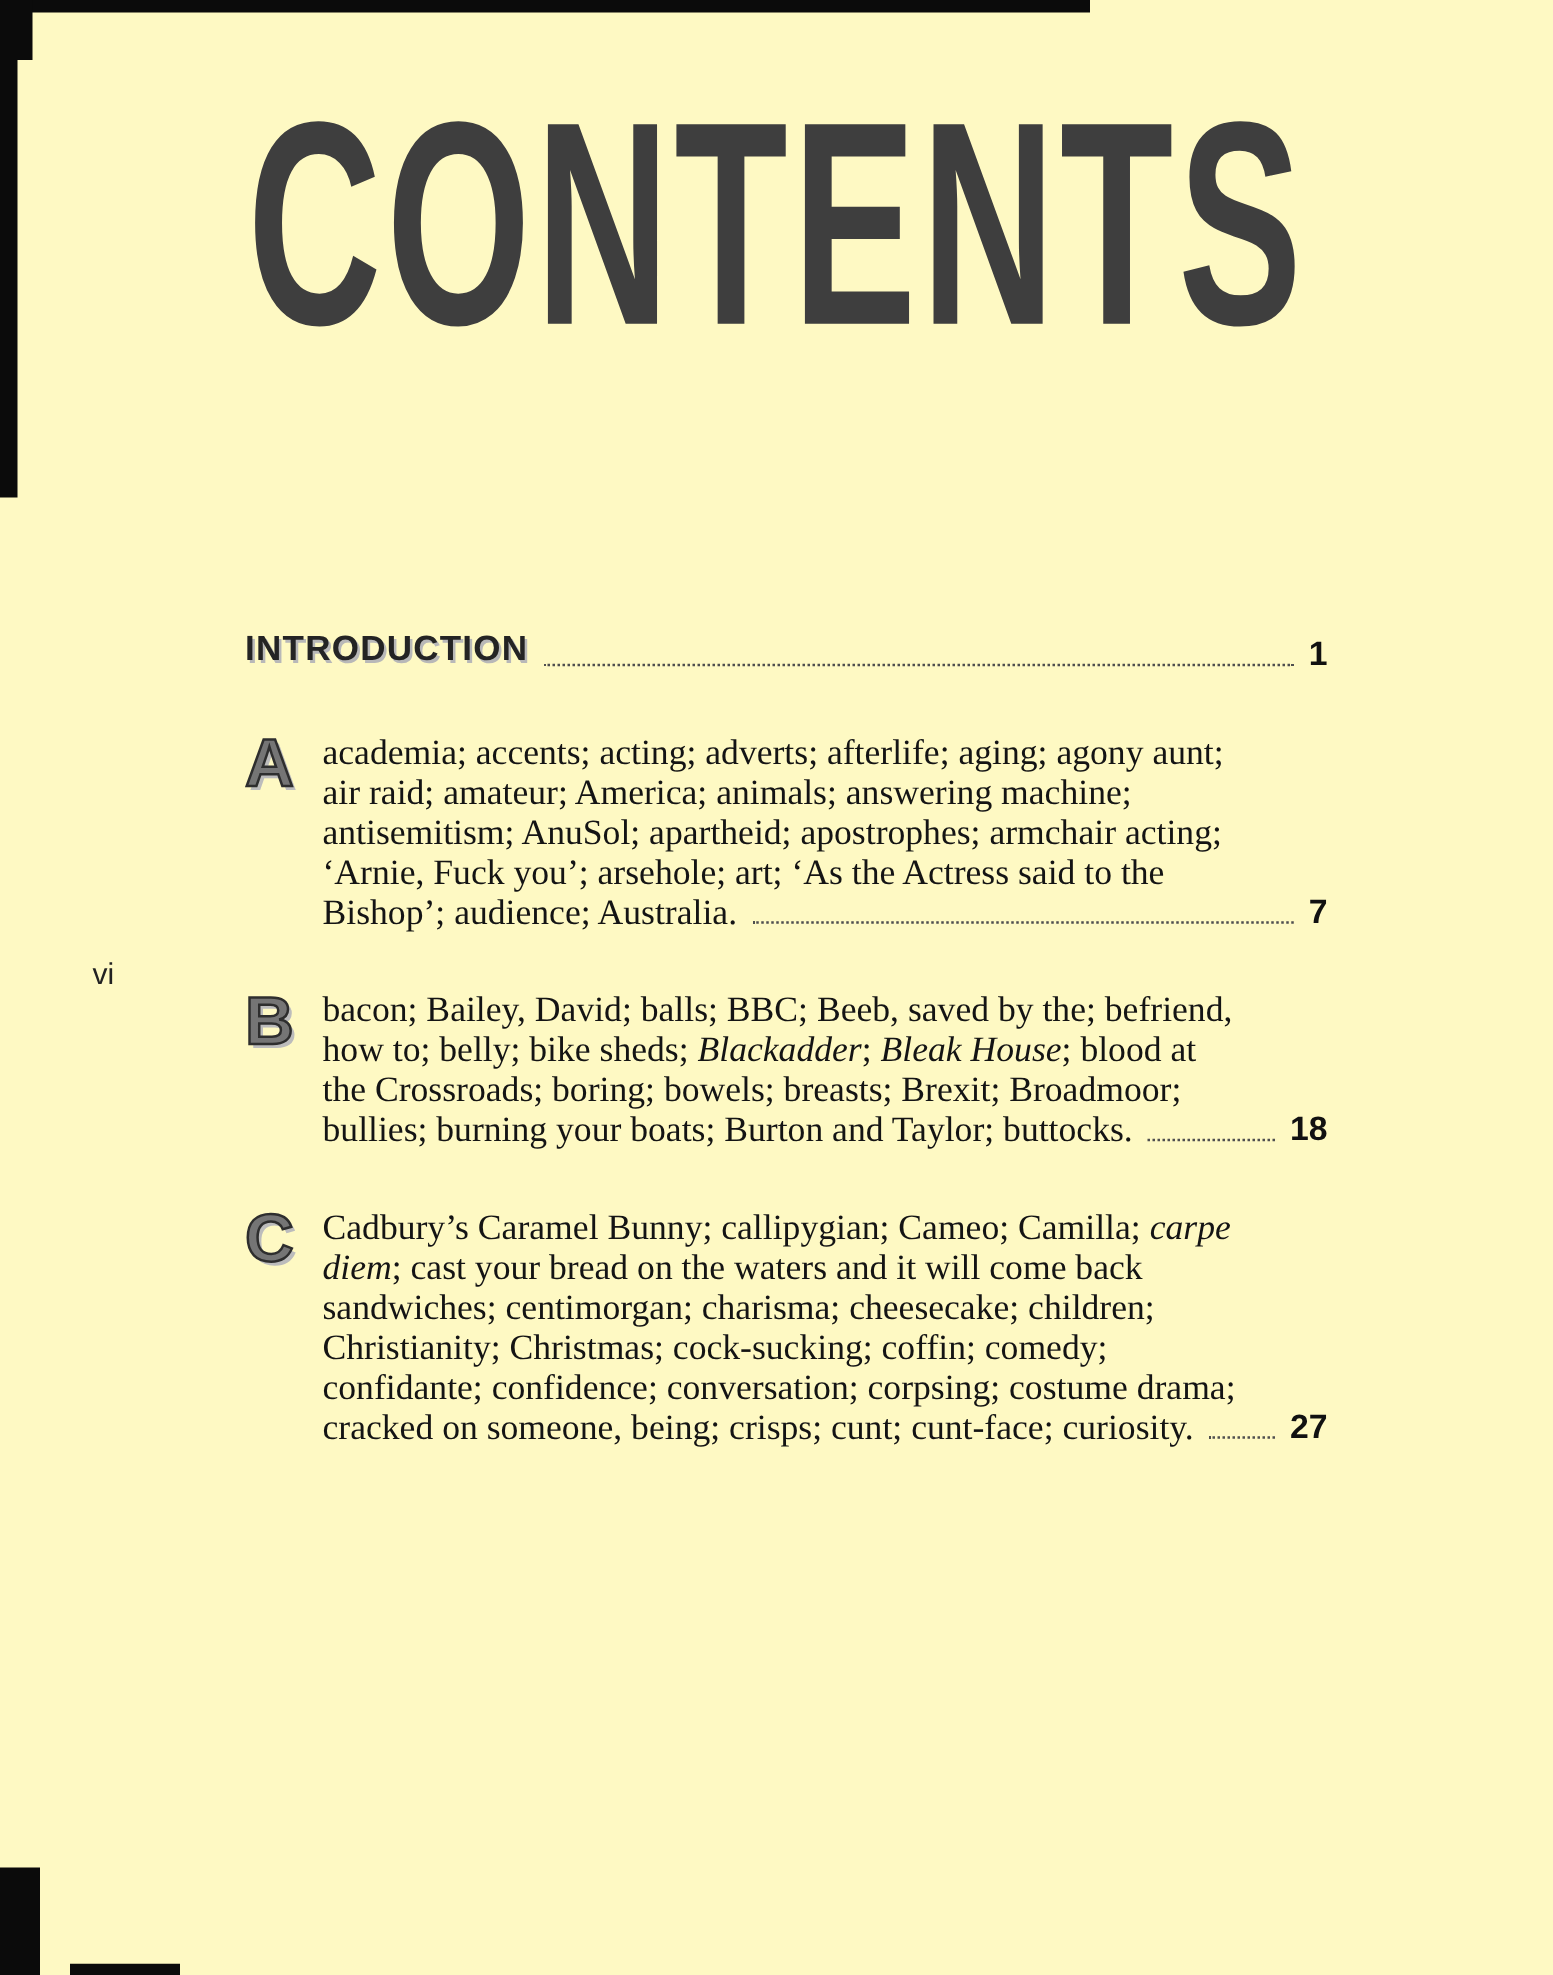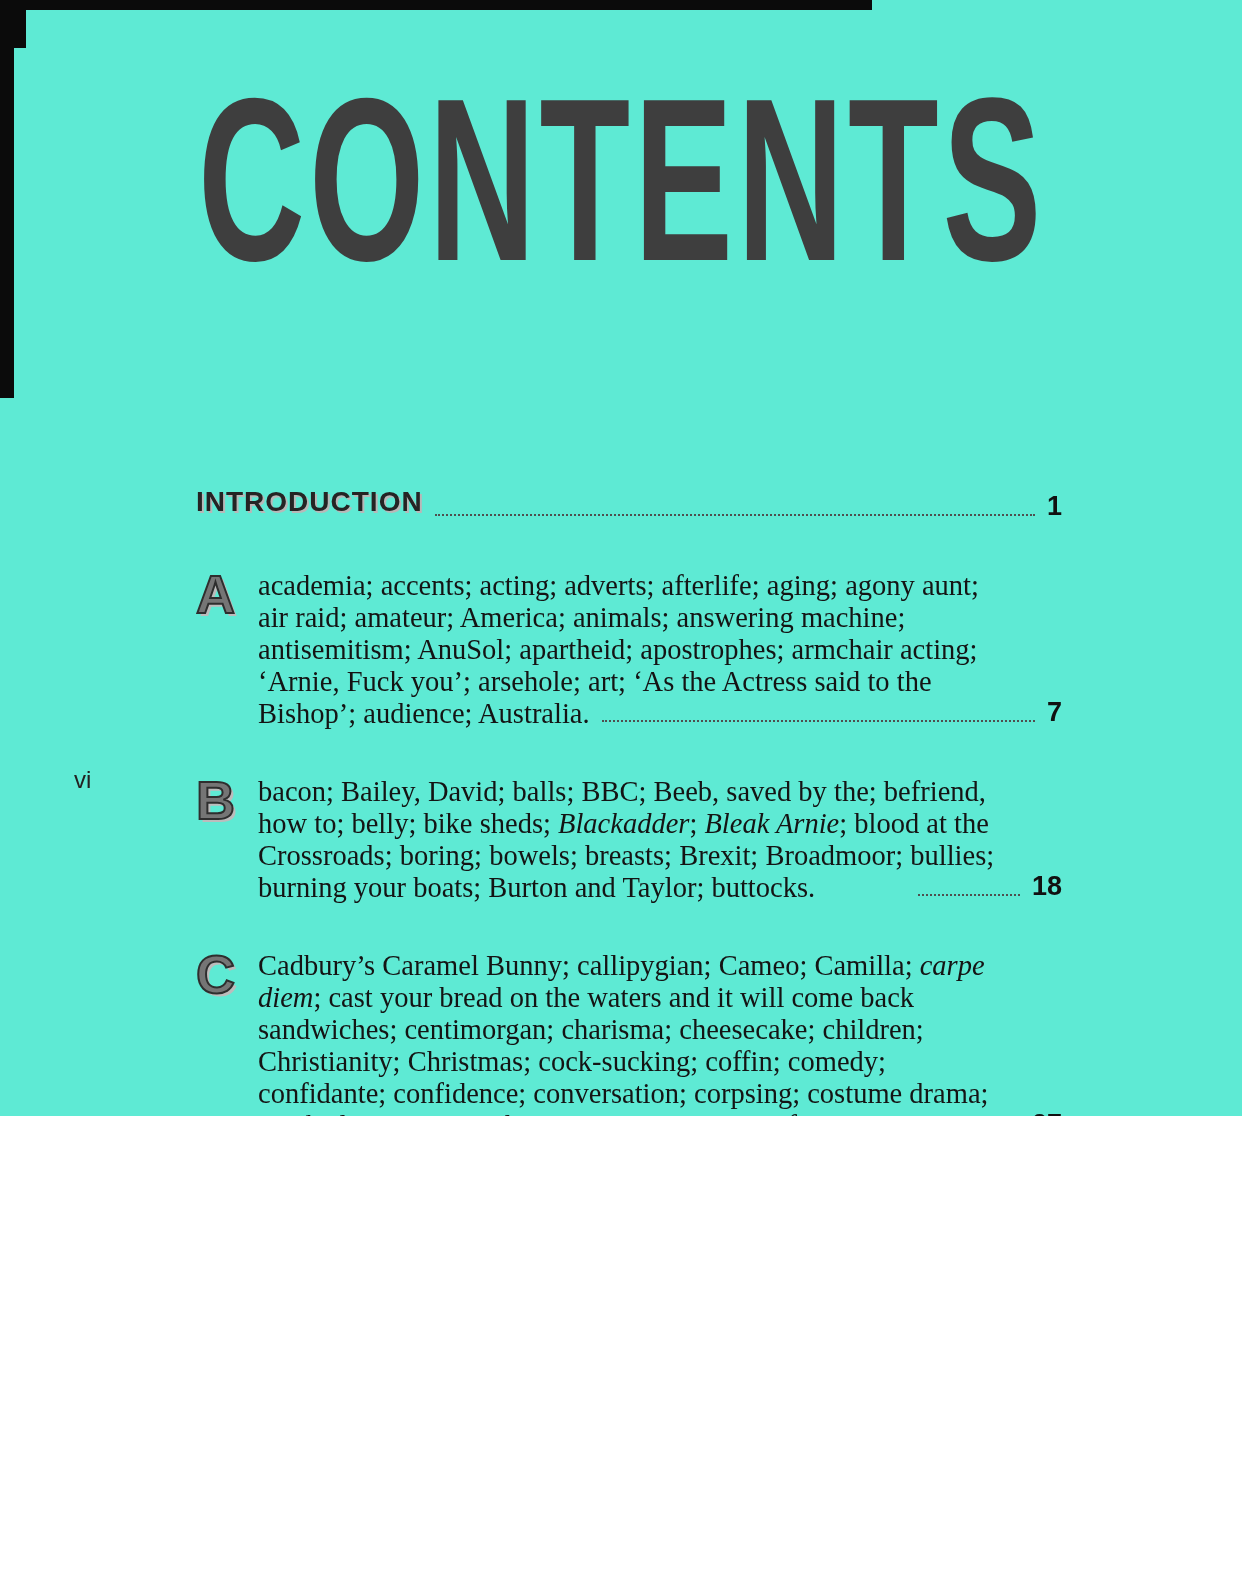--- a/index.html
+++ b/index.html
@@ -1,21 +1,21 @@
 <!DOCTYPE html>
 <html><head>
 <meta charset="utf-8">
 <style>
   * { margin: 0; padding: 0; box-sizing: border-box; }
   html, body { background: #ffffff; }
   .page {
     position: relative;
     width: 1242px;
-    height: 1116px;
-    background: #5eead4;
+    height: 1580px;
+    background: #fef9c3;
     overflow: hidden;
     font-family: "Liberation Serif", serif;
     color: #1a1a1a;
   }
   
   .scan { position: absolute; background: #0b0b0b; }
   .scan-top    { left: 0; top: 0; width: 872px; height: 10px; }
   .scan-left   { left: 0; top: 0; width: 14px; height: 398px; }
   .scan-corner { left: 0; top: 0; width: 26px; height: 48px; }
   .scan-bl     { left: 0; top: 1494px; width: 32px; height: 86px; }
@@ -37,21 +37,21 @@
 
   .folio {
     position: absolute;
     left: 74px; top: 766px;
     font-family: "Liberation Sans", sans-serif;
     font-weight: 400;
     font-size: 24px;
     color: #222222;
   }
 
-  .toc { position: absolute; left: 196px; top: 486px; width: 866px; }
+  .toc { position: absolute; left: 196px; top: 503px; width: 866px; }
 
   .toc-line { position: relative; padding-right: 64px; }
 
   .intro-row { margin-bottom: 46px; min-height: 38px; }
   .intro-label {
     font-family: "Liberation Sans", sans-serif;
     font-weight: 800;
     font-size: 28px;
     letter-spacing: 1px;
     color: #242424;
@@ -121,21 +121,21 @@
       <span class="leader" style="left: 343.641px; width: 433.328px;"></span>
       <span class="pagenum">7</span>
     </div>
   </div>
 
   <div class="section">
     <div class="letter-col">
       <span class="big-letter">B</span>
     </div>
     <div class="entry-body toc-line">
-      <span class="entry-text"><span>bacon; Bailey, David; balls; BBC; Beeb, saved by the; befriend, how to; belly; bike sheds; </span><span class="italic">Blackadder</span><span>; </span><span class="italic">Bleak Arnie</span><span>; blood at the Crossroads; boring; bowels; breasts; Brexit; Broadmoor; bullies; burning your boats; Burton and Taylor; buttocks.</span></span>
+      <span class="entry-text"><span>bacon; Bailey, David; balls; BBC; Beeb, saved by the; befriend, how to; belly; bike sheds; </span><span class="italic">Blackadder</span><span>; </span><span class="italic">Bleak House</span><span>; blood at the Crossroads; boring; bowels; breasts; Brexit; Broadmoor; bullies; burning your boats; Burton and Taylor; buttocks.</span></span>
       <span class="leader" style="left: 660.172px; width: 101.781px;"></span>
       <span class="pagenum">18</span>
     </div>
   </div>
 
   <div class="section">
     <div class="letter-col">
       <span class="big-letter">C</span>
     </div>
     <div class="entry-body toc-line">

